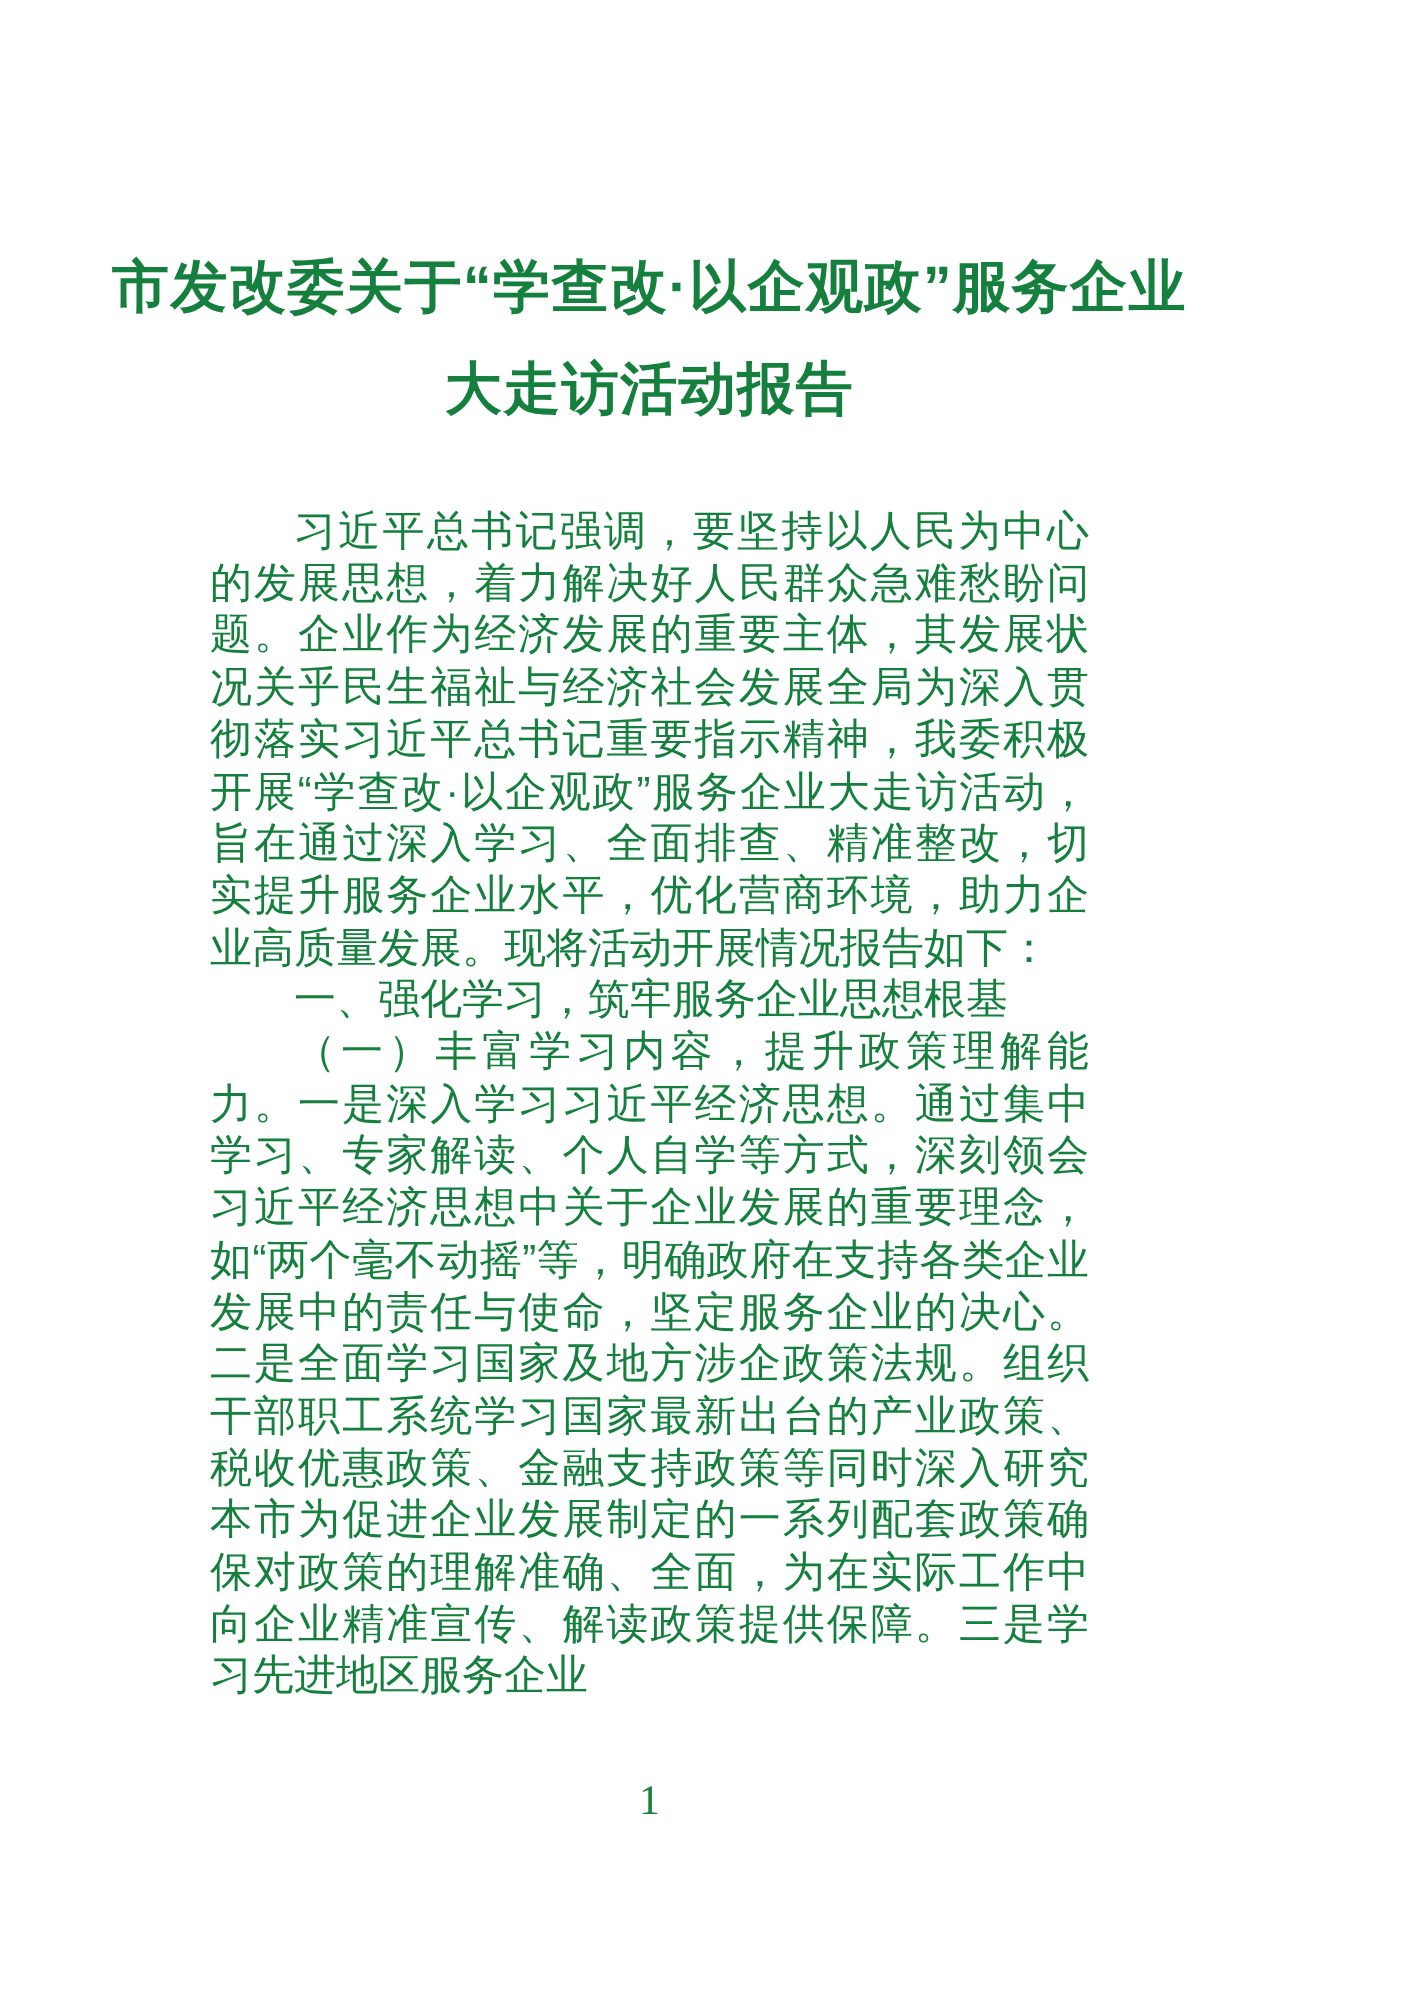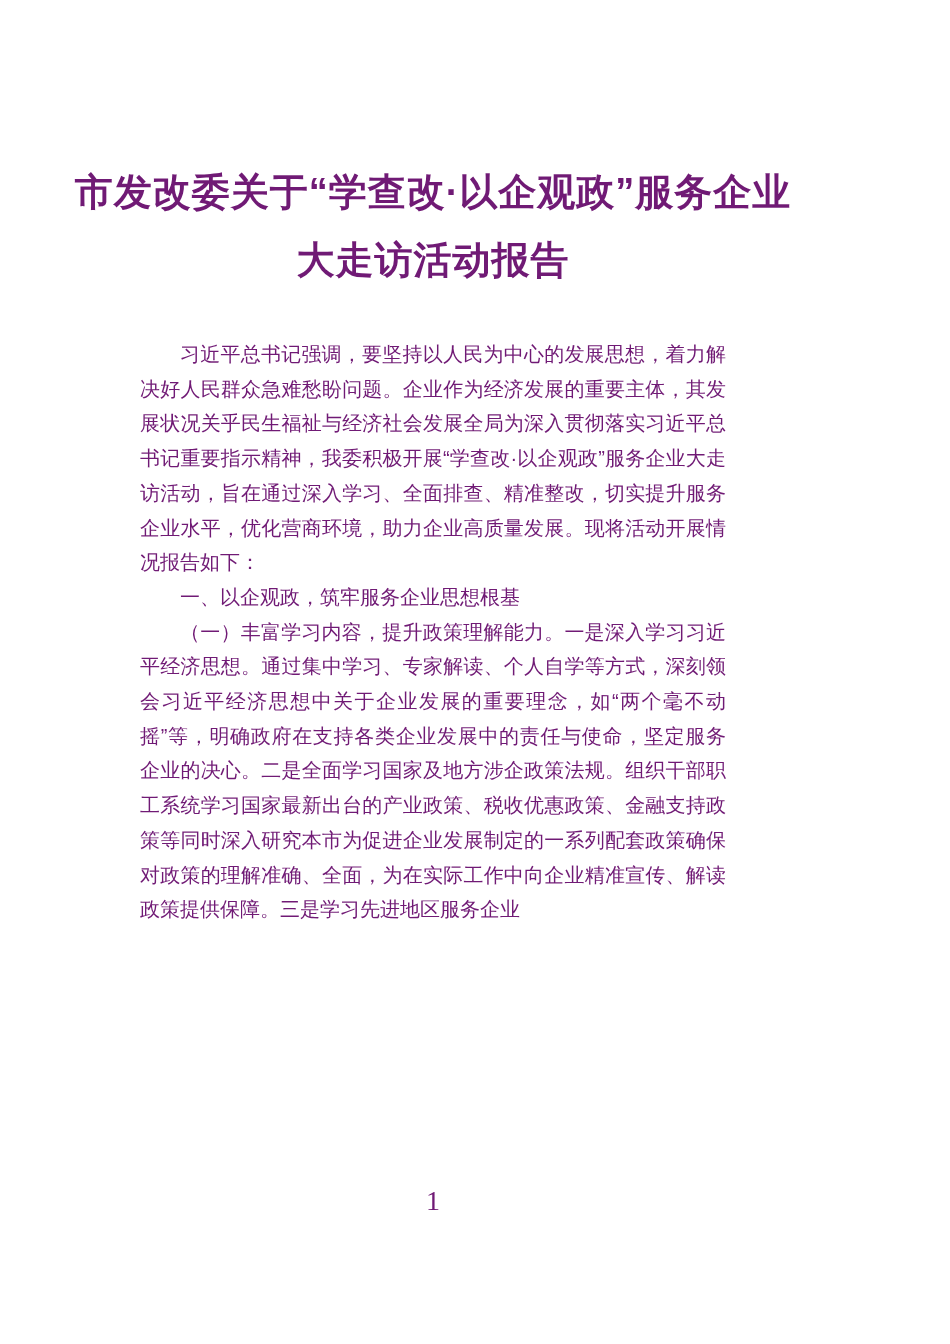--- a/index.html
+++ b/index.html
@@ -5,38 +5,38 @@
   html, body {
     margin: 0;
     padding: 0;
     background: #ffffff;
   }
   .page {
     position: relative;
     width: 866px;
     height: 1344px;
     background: #ffffff;
-    color: #701a75;
+    color: #15803d;
     font-family: "Liberation Sans", sans-serif;
     overflow: hidden;
   }
   .doc-title {
     margin: 0;
     padding: 158px 60px 0 60px;
     font-size: 38px;
     font-weight: bold;
     line-height: 68px;
     text-align: center;
     letter-spacing: 1px;
   }
   .doc-body {
     margin: 43px 140px 0 140px;
     height: 838px;
     overflow: hidden;
-    font-size: 20px;
+    font-size: 28px;
     line-height: 34.7px;
     text-align: justify;
     text-justify: inter-ideograph;
   }
   .para {
     margin: 0;
     padding: 0;
     text-indent: 2em;
   }
   .page-number {
@@ -51,18 +51,18 @@
   }
 </style>
 </head>
 <body>
 
 <div class="page">
   <h1 class="doc-title">市发改委关于“学查改·以企观政”服务企业大走访活动报告</h1>
 
   <div class="doc-body">
     <p class="para">习近平总书记强调，要坚持以人民为中心的发展思想，着力解决好人民群众急难愁盼问题。企业作为经济发展的重要主体，其发展状况关乎民生福祉与经济社会发展全局为深入贯彻落实习近平总书记重要指示精神，我委积极开展“学查改·以企观政”服务企业大走访活动，旨在通过深入学习、全面排查、精准整改，切实提升服务企业水平，优化营商环境，助力企业高质量发展。现将活动开展情况报告如下：</p>
-    <p class="para">一、以企观政，筑牢服务企业思想根基</p>
+    <p class="para">一、强化学习，筑牢服务企业思想根基</p>
     <p class="para">（一）丰富学习内容，提升政策理解能力。一是深入学习习近平经济思想。通过集中学习、专家解读、个人自学等方式，深刻领会习近平经济思想中关于企业发展的重要理念，如“两个毫不动摇”等，明确政府在支持各类企业发展中的责任与使命，坚定服务企业的决心。二是全面学习国家及地方涉企政策法规。组织干部职工系统学习国家最新出台的产业政策、税收优惠政策、金融支持政策等同时深入研究本市为促进企业发展制定的一系列配套政策确保对政策的理解准确、全面，为在实际工作中向企业精准宣传、解读政策提供保障。三是学习先进地区服务企业</p>
   </div>
 
   <div class="page-number">1</div>
 </div>
 
 </body></html>

